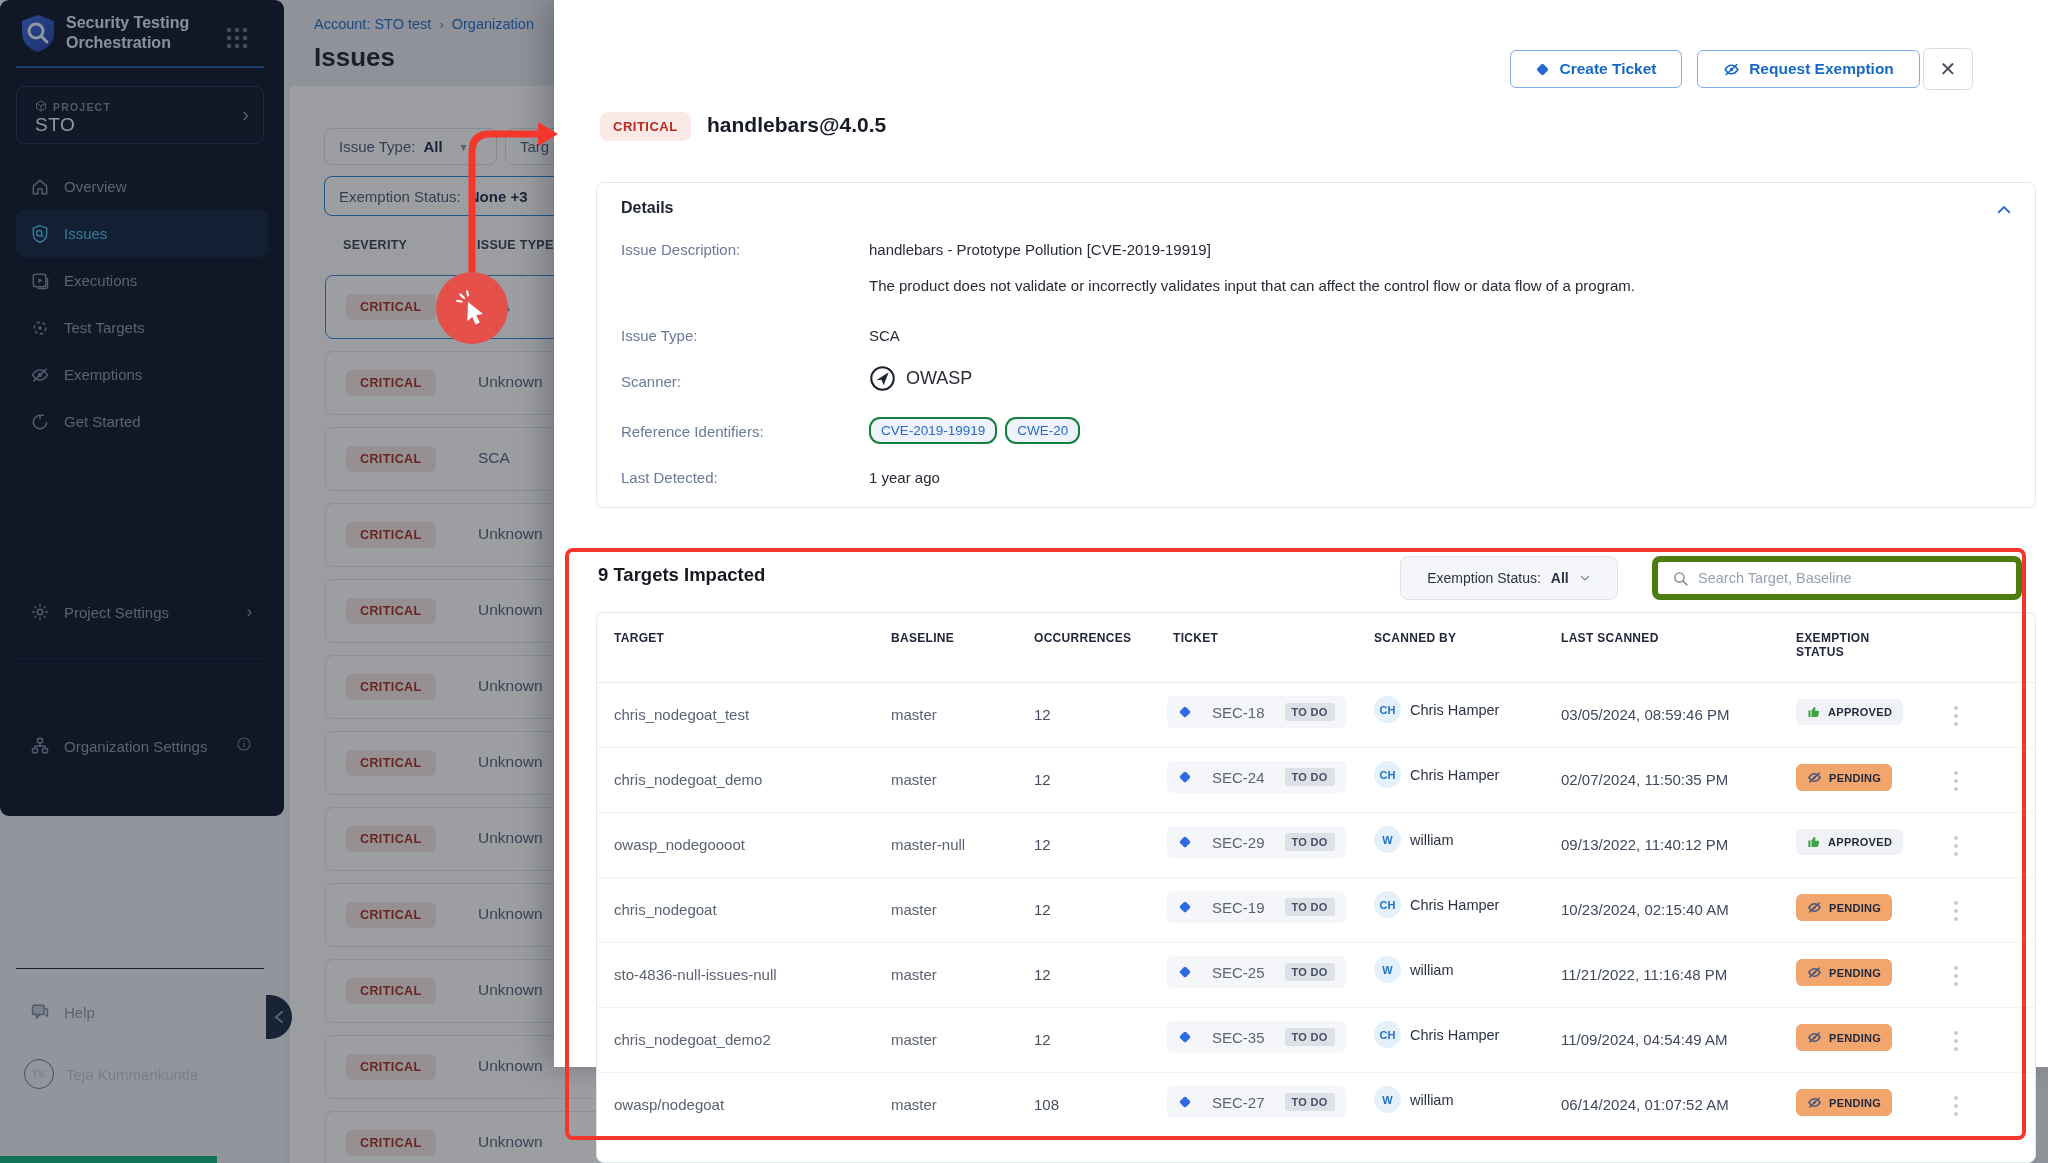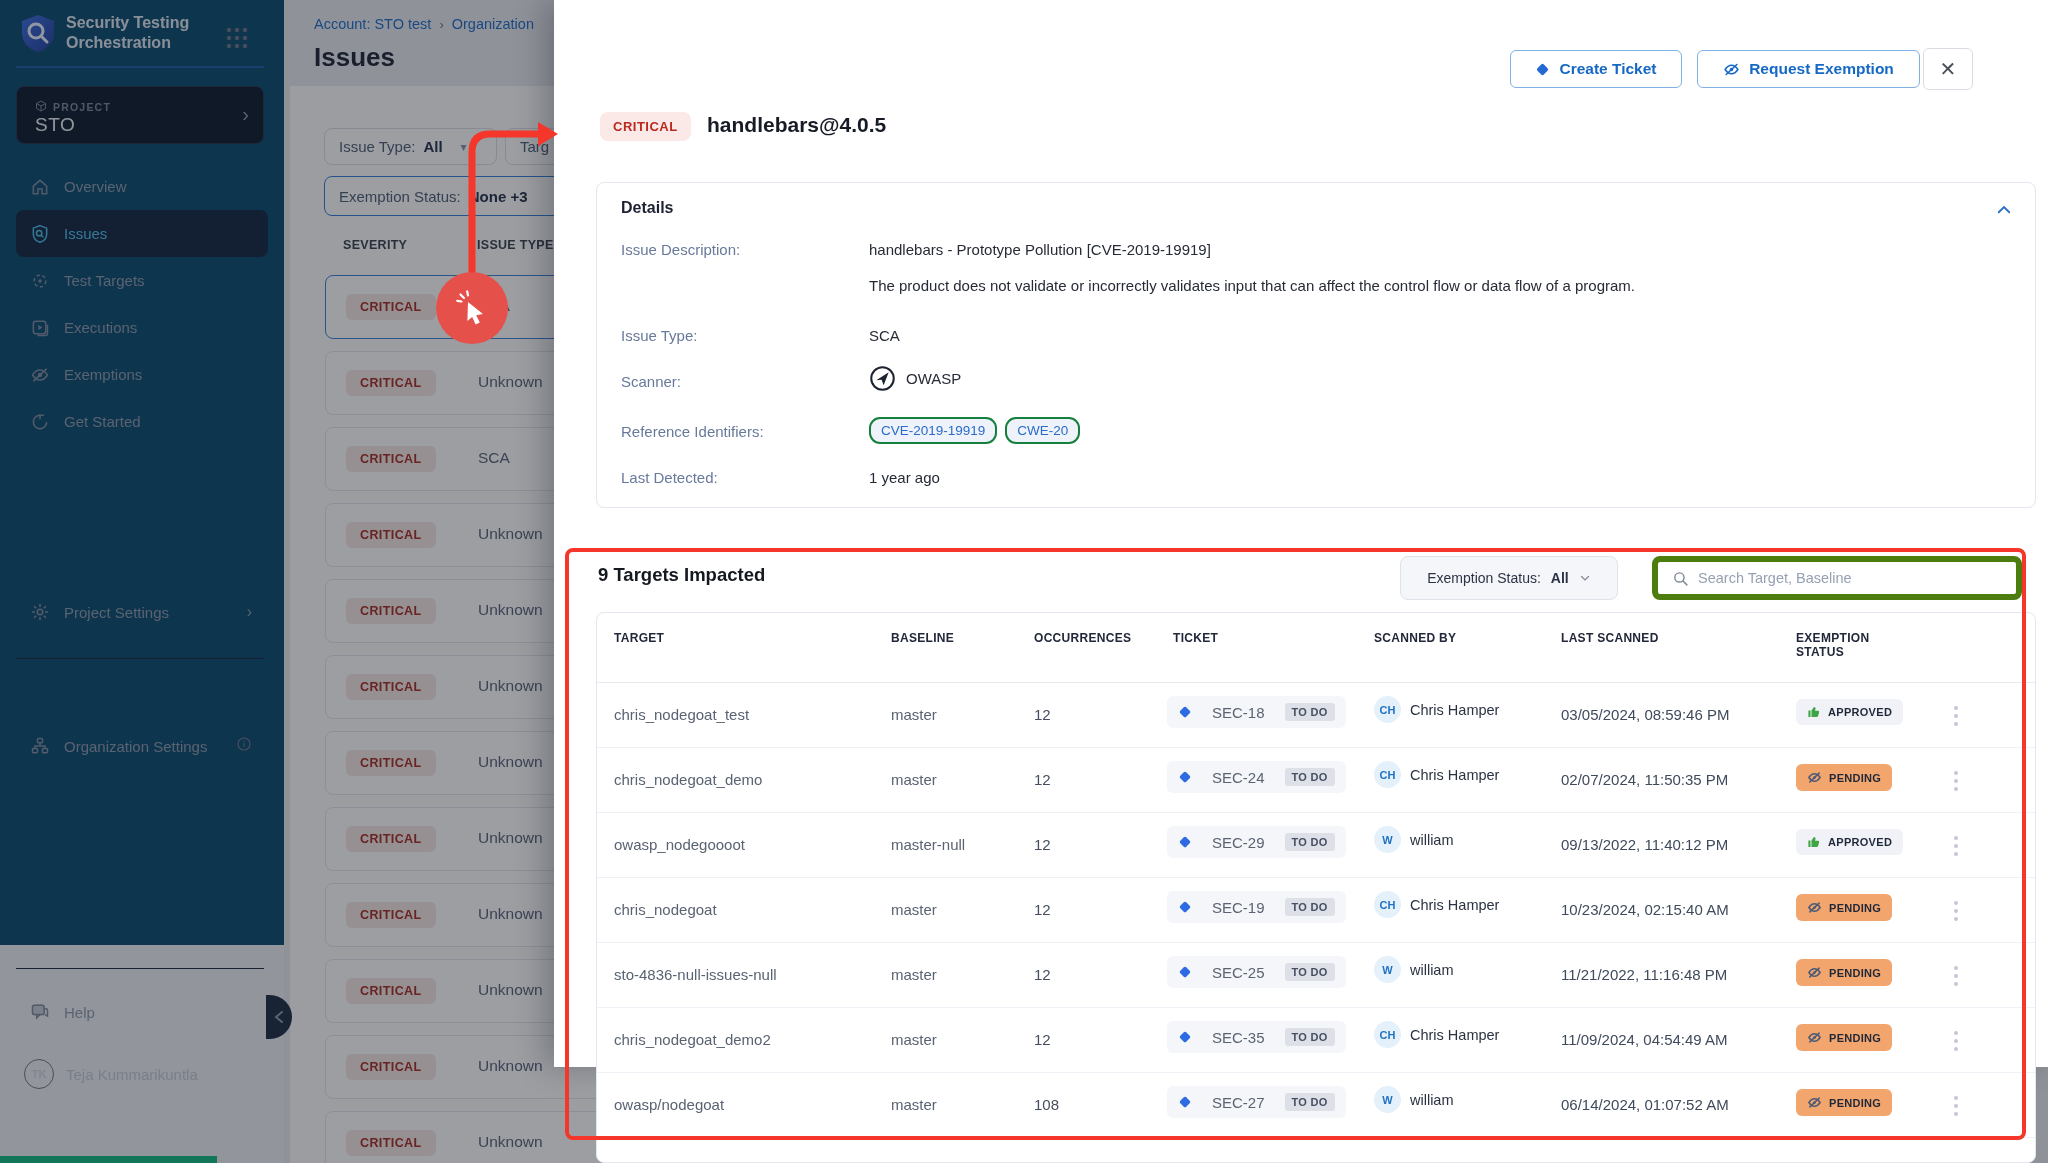--- a/index.html
+++ b/index.html
@@ -1,21 +1,21 @@
 <!DOCTYPE html>
 <html><head>
 <meta charset="utf-8">
 <style>
   * { margin:0; padding:0; box-sizing:border-box; }
   html,body { width:2048px; height:1163px; }
   body { font-family:"Liberation Sans","DejaVu Sans",sans-serif; background:#fff; }
   .screen { position:relative; width:2048px; height:1163px; overflow:hidden; background:#eef0f4; }
 
   
-  .sidebar { position:absolute; left:0; top:0; width:284px; height:945px; background:#0c4a6e; z-index:1; }
+  .sidebar { position:absolute; left:0; top:0; width:284px; height:816px; background:#0f172a; z-index:1;border-radius:9px; }
   .sb-header { position:absolute; left:0; top:0; width:284px; height:66px; }
   .sb-logo { position:absolute; left:18px; top:13px; width:40px; height:40px; }
   .sb-title { position:absolute; left:66px; top:13px; width:150px; font-size:16px; font-weight:bold; line-height:20px; color:#dfe6ee; }
   .sb-grid { position:absolute; left:225px; top:26px; width:24px; height:24px; cursor:pointer; }
   .sb-divider-blue { position:absolute; left:16px; top:66px; width:248px; height:2px; background:#2458a6; }
   .proj-box { position:absolute; left:16px; top:86px; width:248px; height:58px; border:1px solid #25364f; border-radius:8px; background:#0f1b2e; }
   .proj-label-row { position:absolute; left:18px; top:11px; display:flex; align-items:center; gap:6px; color:#7c8799; }
   .proj-label { font-size:10.5px; letter-spacing:1.2px; font-weight:bold; color:#7c8799; }
   .proj-name { position:absolute; left:18px; top:27px; font-size:19px; color:#edf1f6; letter-spacing:.5px;text-align:right; }
   .proj-chevron { position:absolute; right:14px; top:16px; color:#8d99ab; font-size:20px; }
@@ -61,21 +61,21 @@
   .btn-close { position:absolute; left:1369px; top:48px; width:50px; height:42px; border:1px solid #d9dde3; border-radius:6px; background:#fff; color:#4a4f57; font-size:20px; display:flex; align-items:center; justify-content:center; cursor:pointer; }
   .sev-badge { position:absolute; left:46px; top:112px; background:#fae9e7; color:#bb291f; font-size:13px; font-weight:bold; letter-spacing:.5px; padding:7px 13px; border-radius:8px; }
   .issue-title { position:absolute; left:153px; top:113px; font-size:21px; font-weight:bold; color:#161b26; }
 
   .details-card { position:absolute; left:42px; top:182px; width:1440px; height:326px; border:1px solid #e2e6ee; border-radius:8px; background:#fff; }
   .details-head { position:absolute; left:24px; top:16px; font-size:16px; font-weight:bold; color:#1c2232; }
   .details-collapse { position:absolute; left:1398px; top:18px; width:20px; height:20px; color:#2a6cc8; cursor:pointer; }
   .d-label { position:absolute; left:24px; font-size:15px; color:#68799b; }
   .d-value { position:absolute; left:272px; font-size:15px; color:#262b36; }
   .ref-chip { display:inline-block; background:#eef2fa; border:2px solid #15803d; border-radius:11px; color:#2a6cc8; font-size:13.5px; padding:4px 10px; margin-right:8px; cursor:pointer; }
-  .scanner-wrap { position:absolute; left:272px; top:182px; display:flex; align-items:center; gap:10px; color:#262b36; font-size:15px; }
+  .scanner-wrap { position:absolute; left:272px; top:182px; display:flex; align-items:center; gap:10px; color:#262b36; font-size:18px; }
 
   .targets-head { position:absolute; left:44px; top:564px; font-size:18.5px; font-weight:bold; color:#14181f; }
   .t-dropdown { position:absolute; left:846px; top:556px; width:218px; height:44px; background:#f5f6f9; border:1px solid #dee2ea; border-radius:8px; display:flex; align-items:center; justify-content:center; gap:10px; font-size:14px; color:#2b3345; cursor:pointer; }
   .t-search { position:absolute; left:1098px; top:556px; width:370px; height:44px; background:#fff; border:6px solid #4d7c0f; border-radius:8px; display:flex; align-items:center; padding:0 14px; gap:9px; }
   .t-search input { border:none; outline:none; flex:1; font-size:14.5px; color:#3a4456; font-family:inherit; background:transparent; }
   .t-search input::placeholder { color:#97a1b2; }
 
   .targets-card { position:absolute; left:42px; top:612px; width:1440px; height:551px; border:1px solid #e2e6ee; border-radius:8px; background:#fff; overflow:hidden; }
   .t-header { position:relative; height:70px; border-bottom:1px solid #e8ebf0; }
   .t-h { position:absolute; top:18px; font-size:12px; font-weight:bold; color:#22283a; letter-spacing:.3px; }
@@ -169,35 +169,35 @@
               <path d="M12 2 L20 5 V12 C20 17 16.5 20.5 12 22 C7.5 20.5 4 17 4 12 V5 Z"></path>
               <circle cx="11" cy="11" r="3.2"></circle>
               <line x1="13.4" y1="13.4" x2="16" y2="16"></line>
             </svg>
           </span>
         <span class="nav-label">Issues</span>
       </div>
       <div class="nav-item">
         <span class="nav-ic">
             <svg width="20" height="20" viewBox="0 0 24 24" fill="none" stroke="currentColor" stroke-width="1.8">
-              <circle cx="12" cy="12" r="7" stroke-dasharray="4 3"></circle>
-              <circle cx="12" cy="12" r="2" fill="currentColor" stroke="none"></circle>
-            </svg>
-          </span>
-        <span class="nav-label">Test Targets</span>
-      </div>
-      <div class="nav-item">
-        <span class="nav-ic">
-            <svg width="20" height="20" viewBox="0 0 24 24" fill="none" stroke="currentColor" stroke-width="1.8">
               <rect x="4" y="4" width="15" height="15" rx="3"></rect>
               <path d="M10 8.5 L15 11.5 L10 14.5 Z" fill="currentColor" stroke="none"></path>
               <path d="M21 8 V19 a2 2 0 0 1 -2 2 H9"></path>
             </svg>
           </span>
         <span class="nav-label">Executions</span>
+      </div>
+      <div class="nav-item">
+        <span class="nav-ic">
+            <svg width="20" height="20" viewBox="0 0 24 24" fill="none" stroke="currentColor" stroke-width="1.8">
+              <circle cx="12" cy="12" r="7" stroke-dasharray="4 3"></circle>
+              <circle cx="12" cy="12" r="2" fill="currentColor" stroke="none"></circle>
+            </svg>
+          </span>
+        <span class="nav-label">Test Targets</span>
       </div>
       <div class="nav-item">
         <span class="nav-ic">
             <svg width="20" height="20" viewBox="0 0 24 24" fill="none" stroke="currentColor" stroke-width="1.8">
               <path d="M3 12 C6 7.5 9.5 6 12 6 C14.5 6 18 7.5 21 12 C18 16.5 14.5 18 12 18 C9.5 18 6 16.5 3 12 Z"></path>
               <circle cx="12" cy="12" r="2.6" fill="currentColor" stroke="none"></circle>
               <line x1="4.5" y1="19" x2="19.5" y2="5" stroke-linecap="round"></line>
             </svg>
           </span>
         <span class="nav-label">Exemptions</span>

